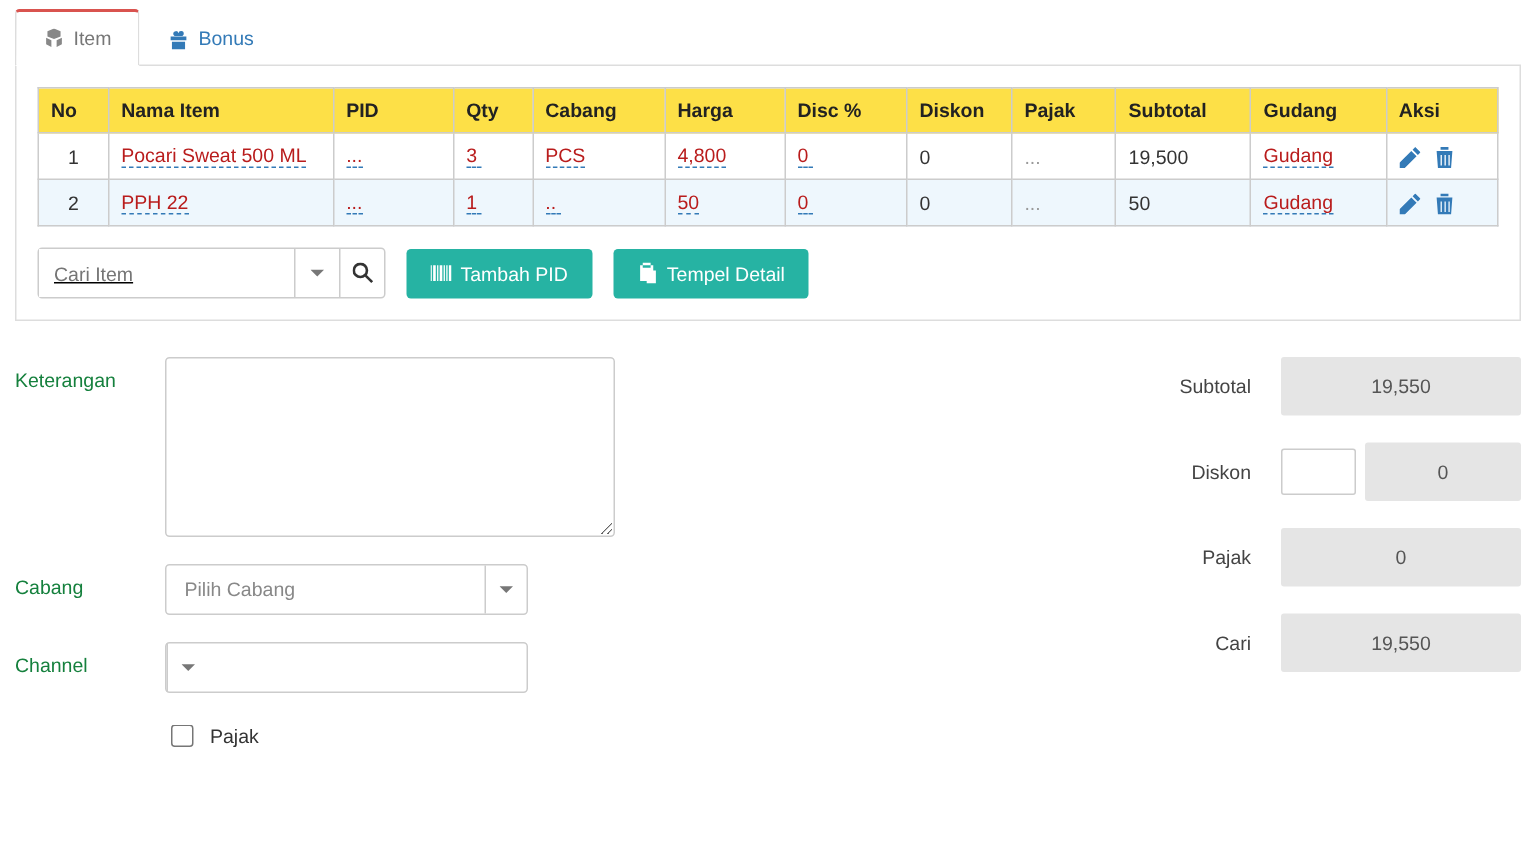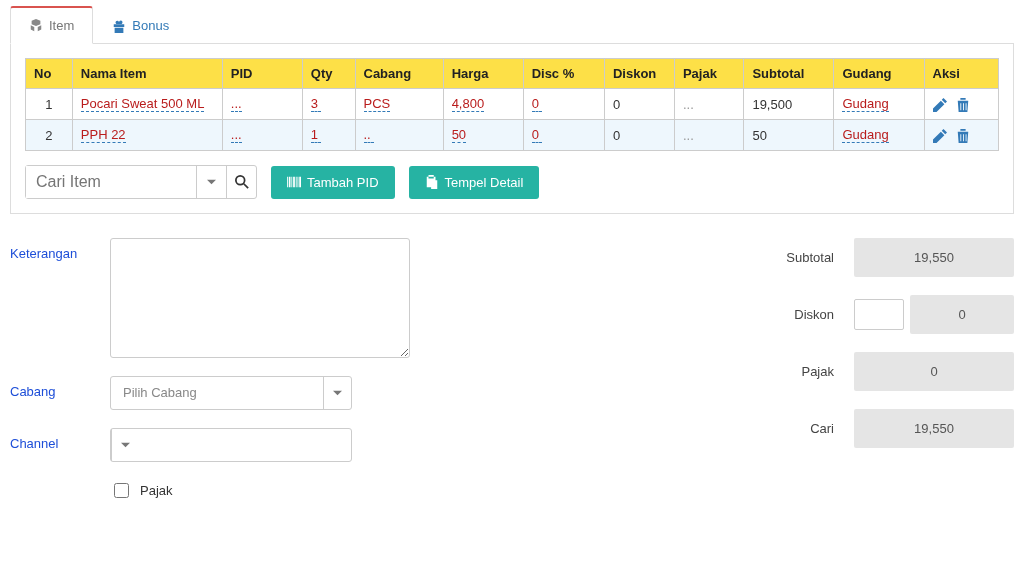--- a/index.html
+++ b/index.html
@@ -78,22 +78,23 @@
   .combo {
     display: flex;
     border: 1px solid #ccc;
     border-radius: 3px;
     height: 34px;
   }
   .combo input {
     border: none;
     outline: none;
     padding: 6px 10px;
-    font-size: 16px;
+    font-size: 13px;
     width: 170px;
+    text-decoration: underline;
   }
   .combo .caret, .combo .searchbtn {
     width: 30px;
     display: flex;
     align-items: center;
     justify-content: center;
     border-left: 1px solid #ccc;
     color: #555;
     cursor: pointer;
   }
@@ -117,21 +118,21 @@
   }
   .left-form { flex: 1; }
   .form-row {
     display: flex;
     align-items: flex-start;
     margin-bottom: 18px;
   }
   .form-row label {
     width: 100px;
     padding-top: 8px;
-    color: #1d4ed8;
+    color: #15803d;
   }
   .form-row textarea {
     width: 300px;
     height: 120px;
     resize: both;
     border: 1px solid #ccc;
     border-radius: 3px;
     padding: 6px;
     font-family: inherit;
   }

